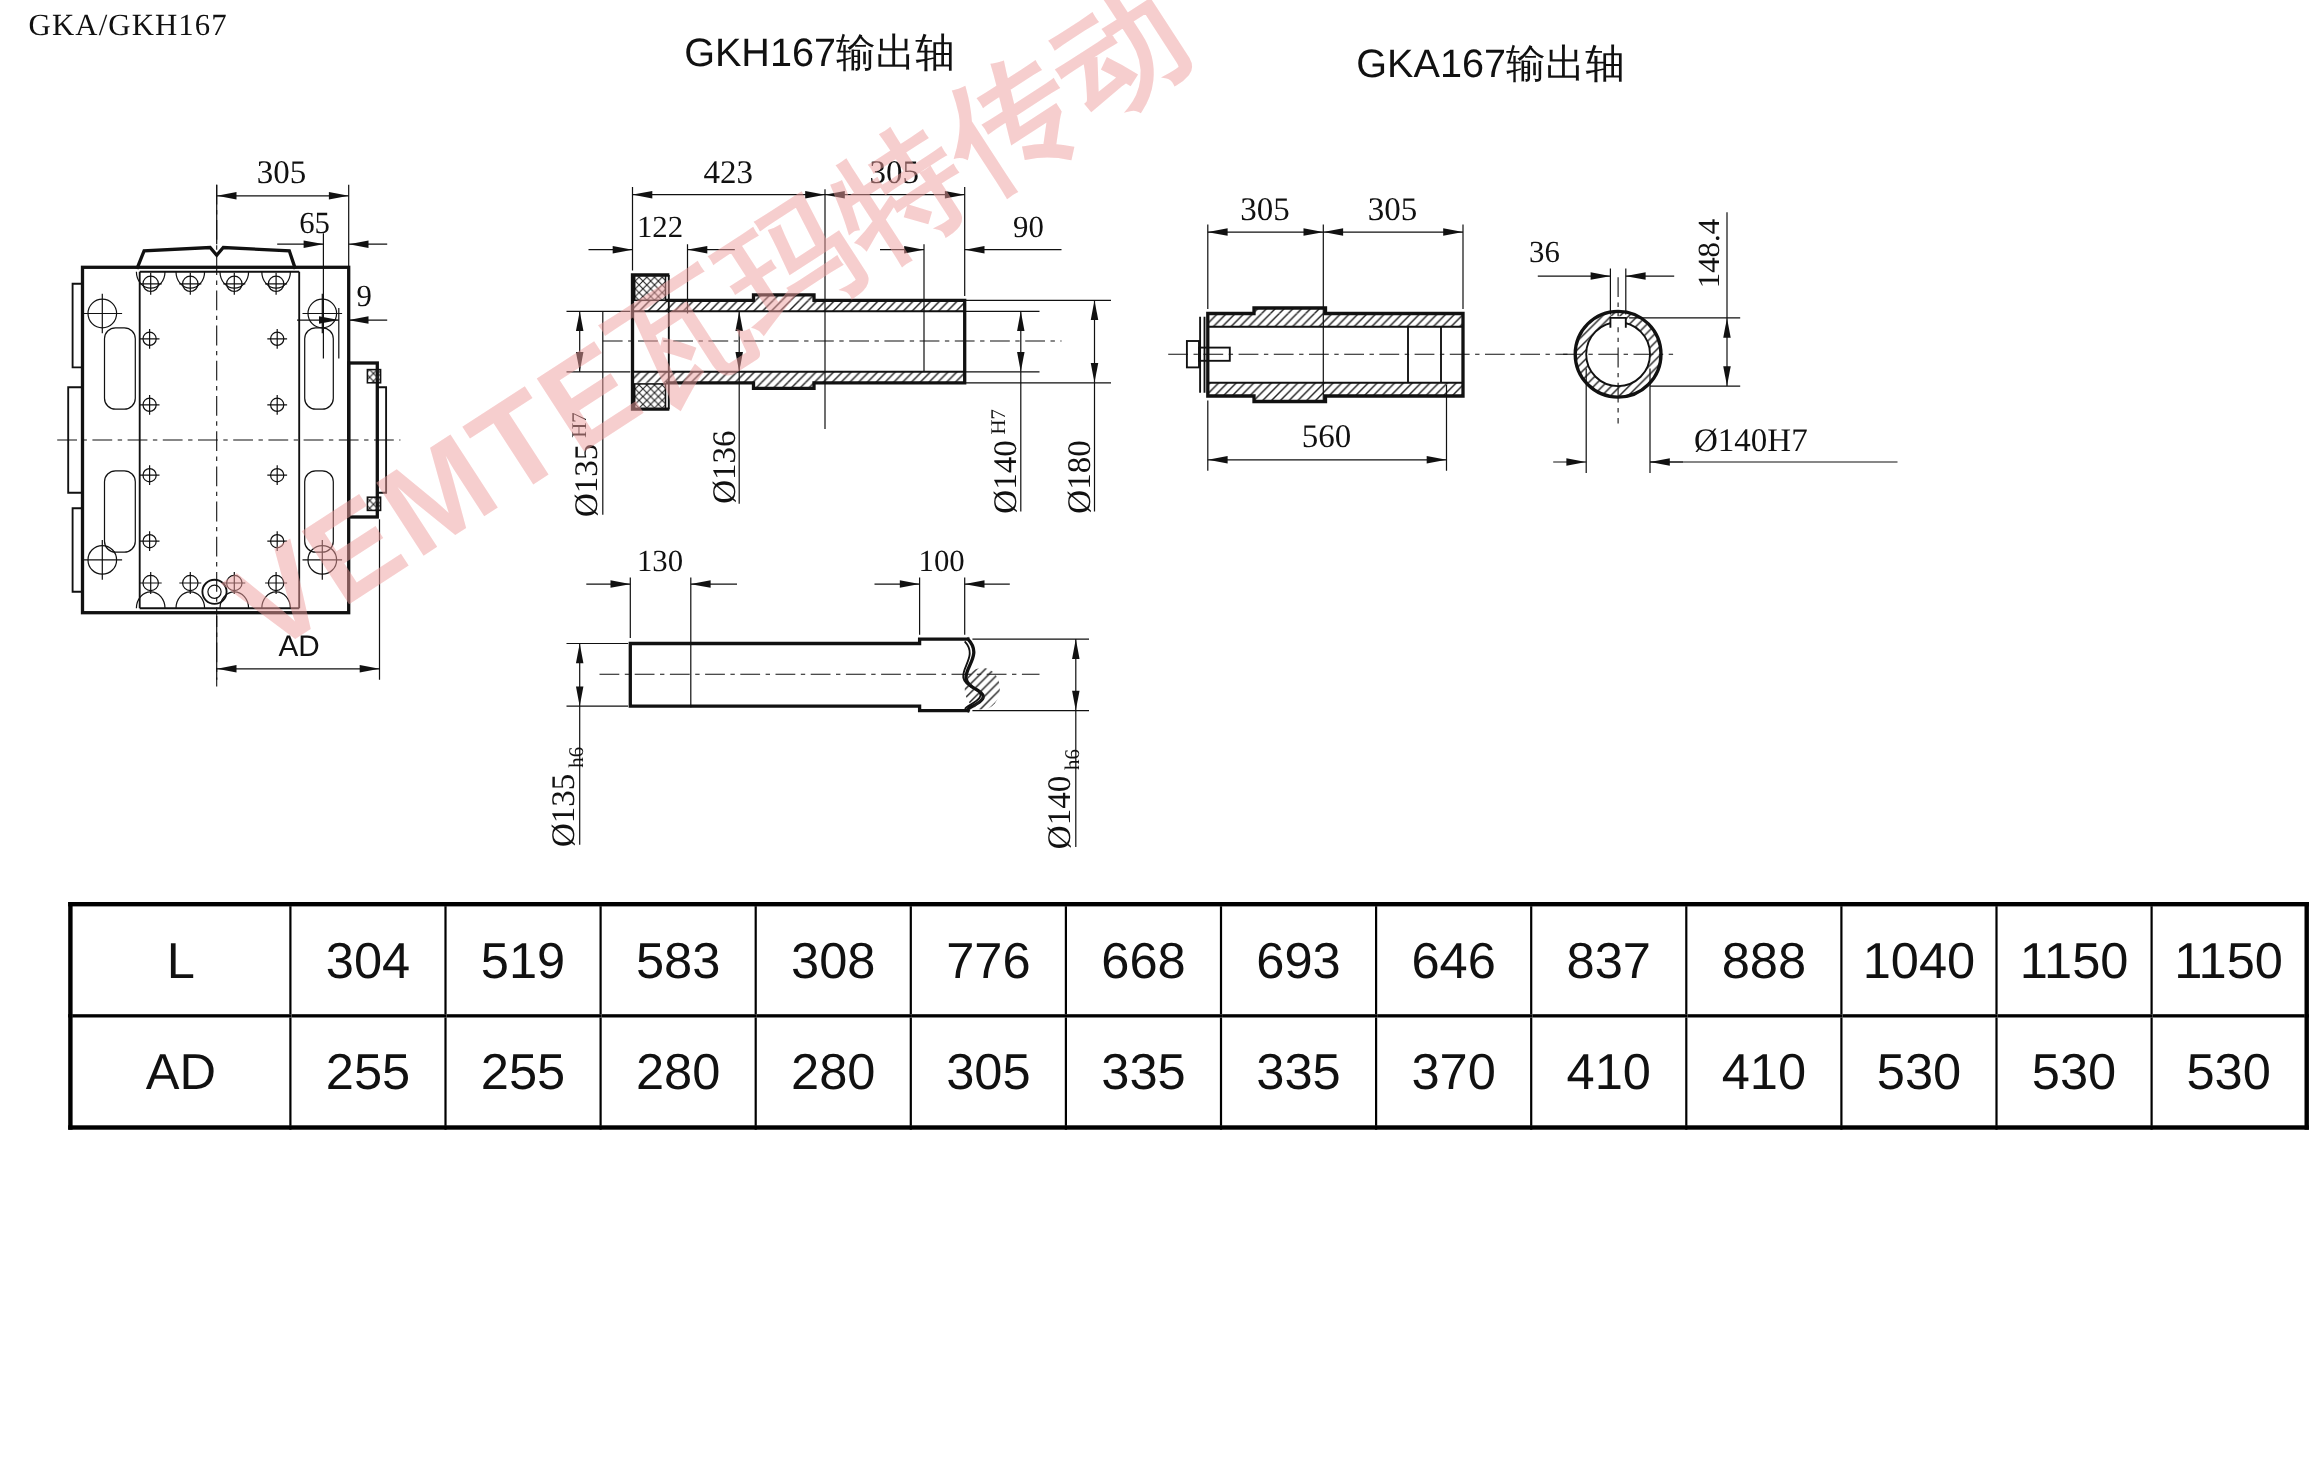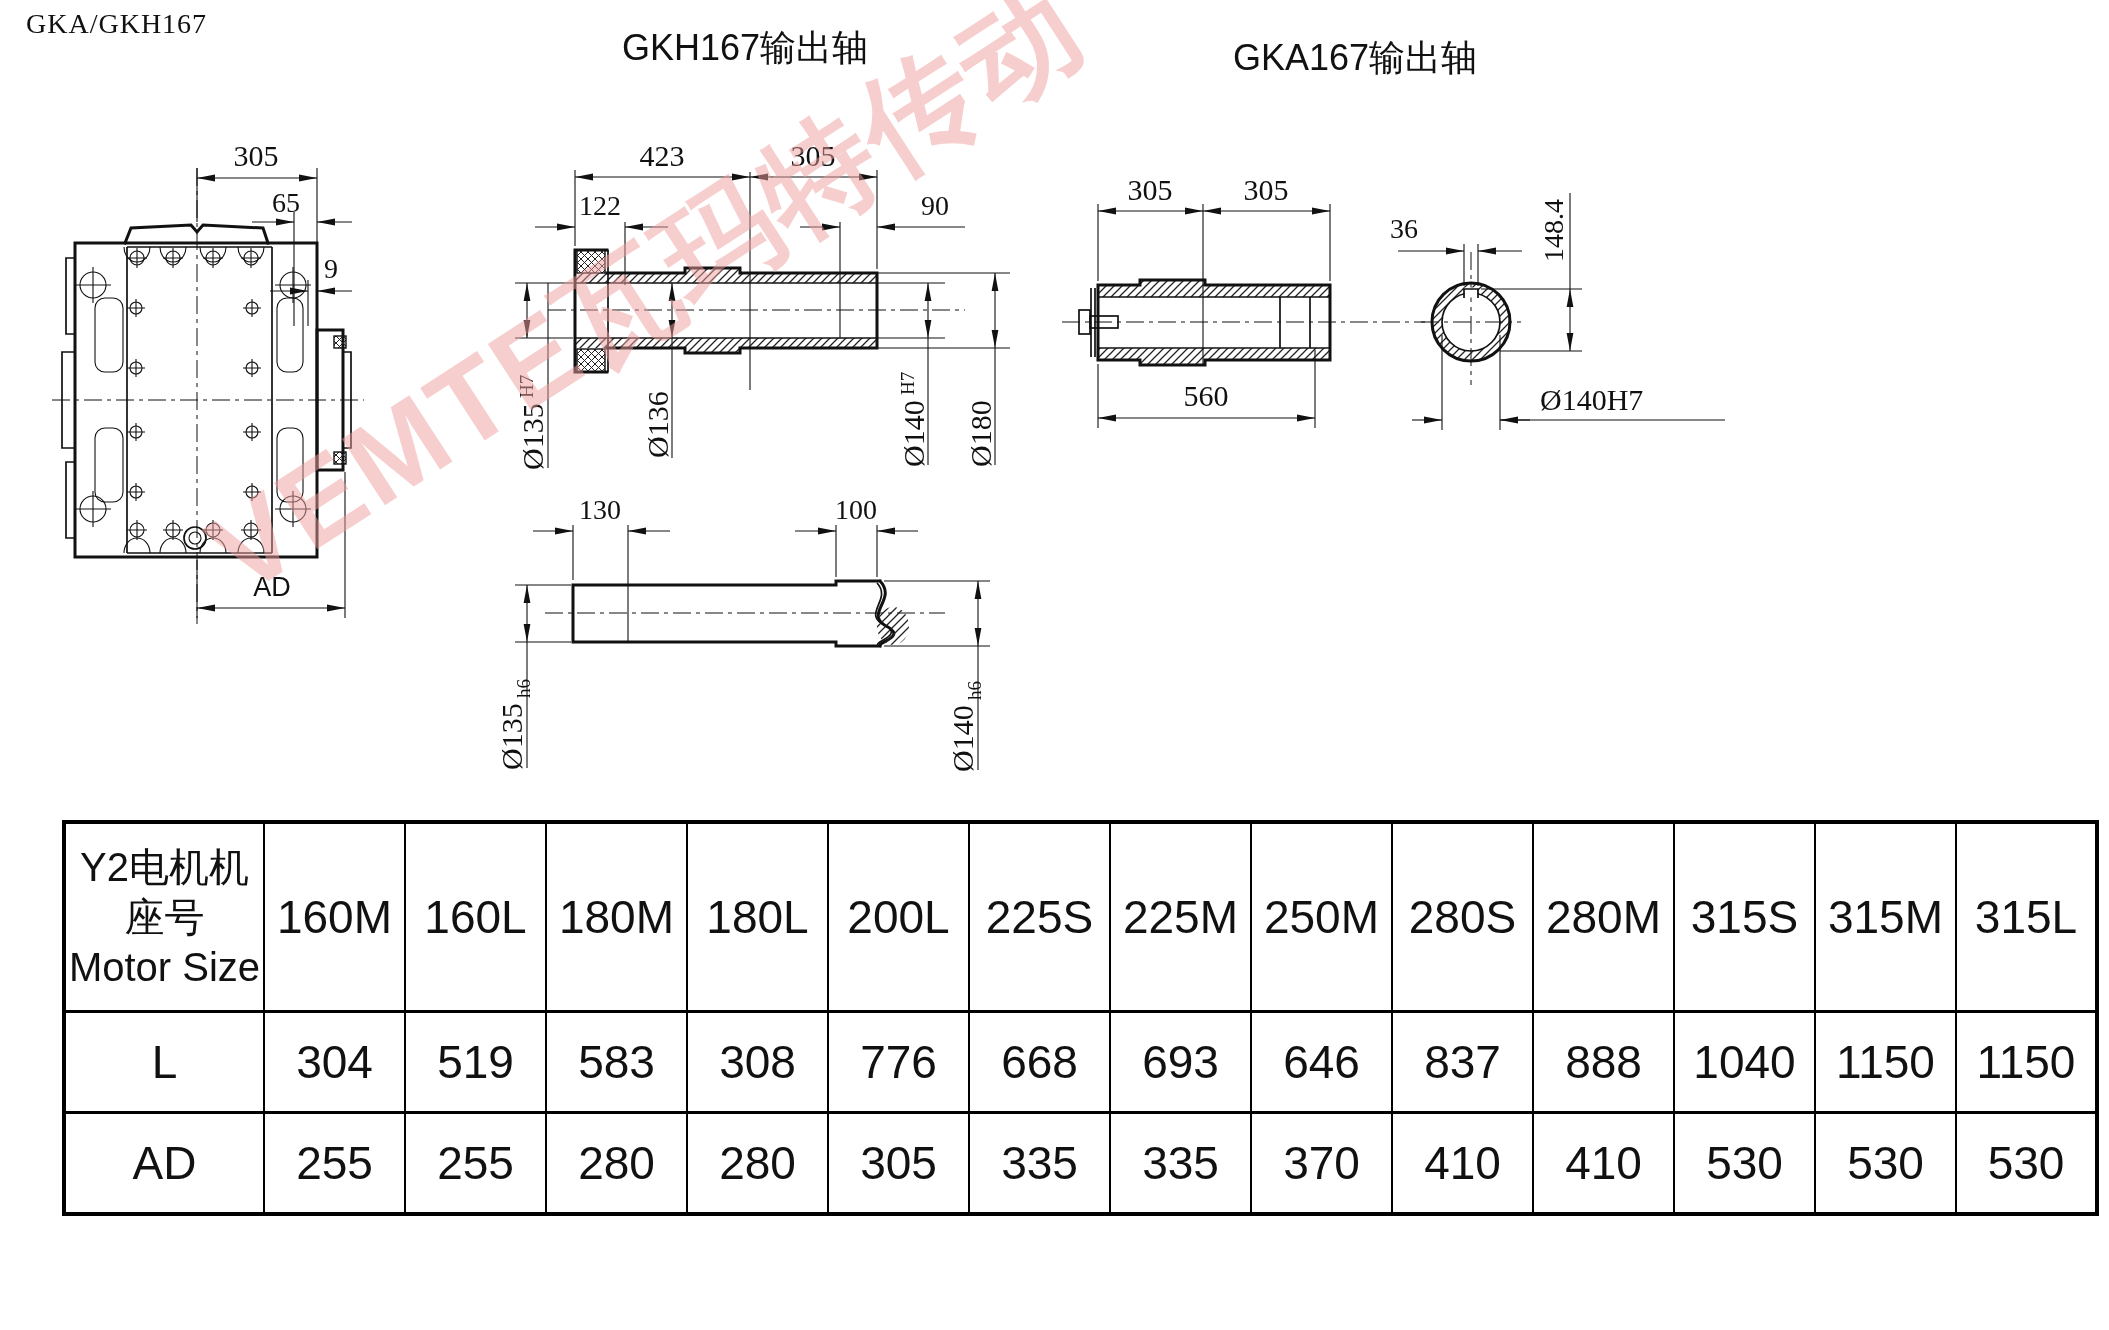--- a/index.html
+++ b/index.html
@@ -240,39 +240,20 @@
 
   <div id="watermark">VEMTE瓦玛特传动</div>
 
   
   <table id="spec-table">
     <colgroup>
       <col style="width:200px">
       <col span="13" style="width:141px">
     </colgroup>
     <tbody>
-        <tr class="hrow">
-      <th>
-        <div class="hc1">Y2电机机座号</div>
-        <div class="hc1">Motor Size</div>
-      </th>
-      <th>160M</th>
-      <th>160L</th>
-      <th>180M</th>
-      <th>180L</th>
-      <th>200L</th>
-      <th>225S</th>
-      <th>225M</th>
-      <th>250M</th>
-      <th>280S</th>
-      <th>280M</th>
-      <th>315S</th>
-      <th>315M</th>
-      <th>315L</th>
-    </tr>
     <tr class="vrow">
       <td>L</td>
       <td>304</td>
       <td>519</td>
       <td>583</td>
       <td>308</td>
       <td>776</td>
       <td>668</td>
       <td>693</td>
       <td>646</td>

